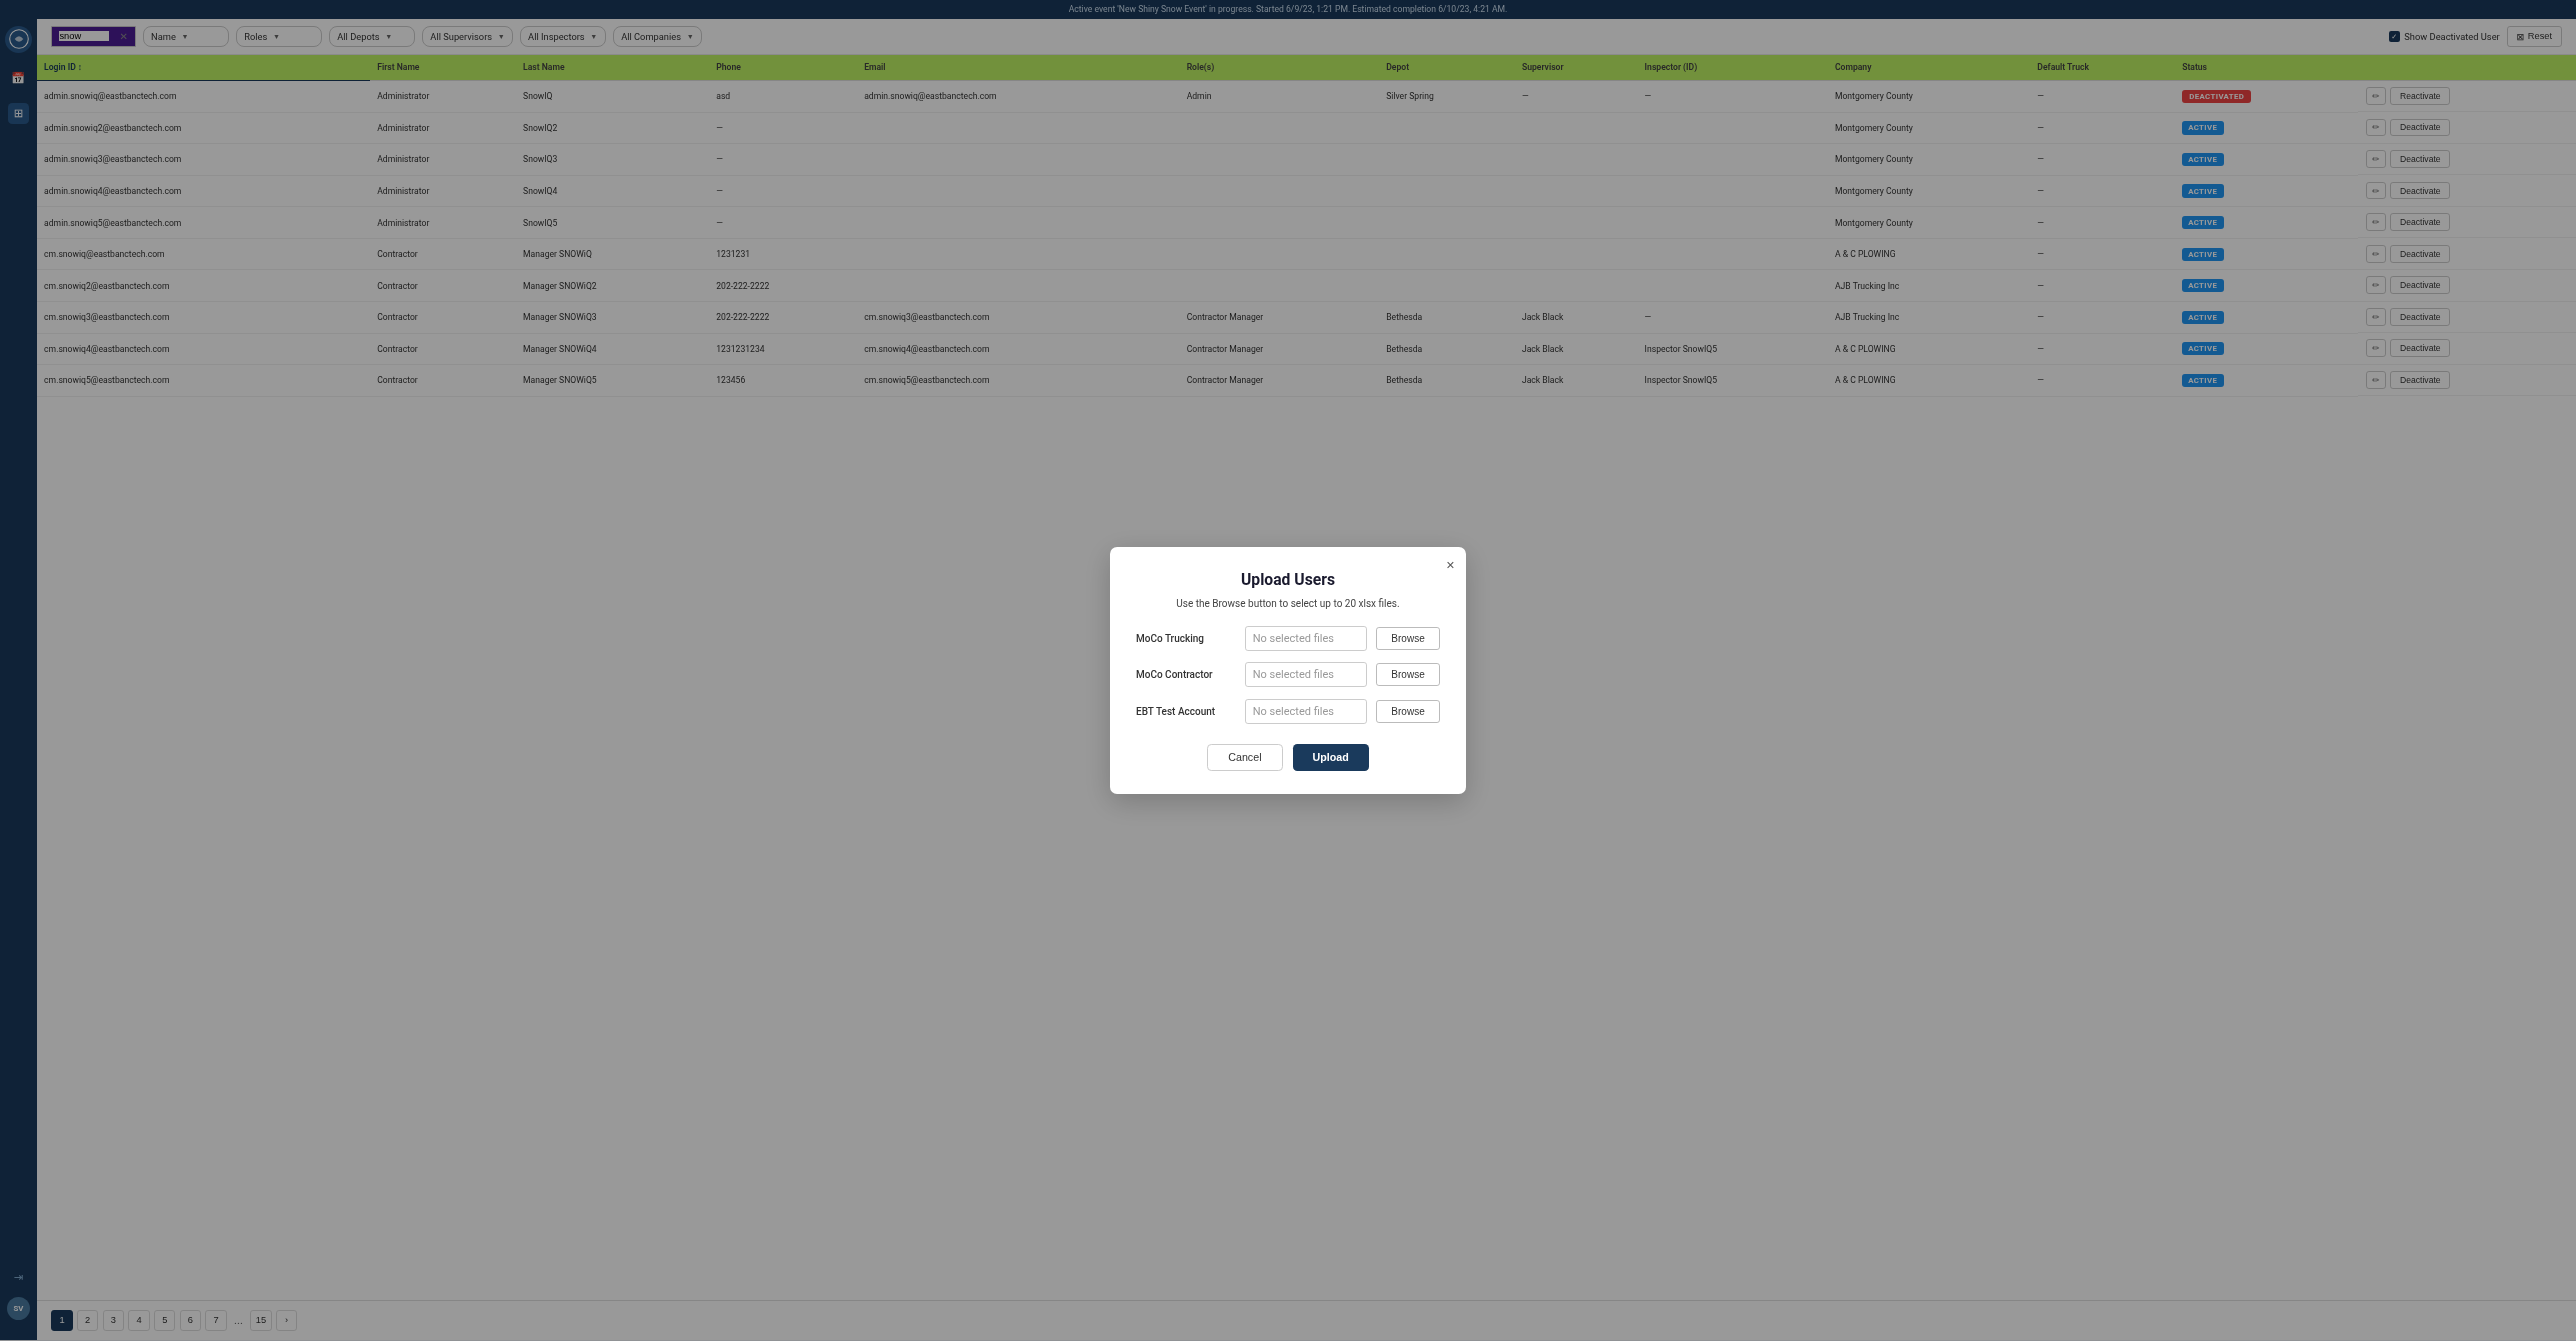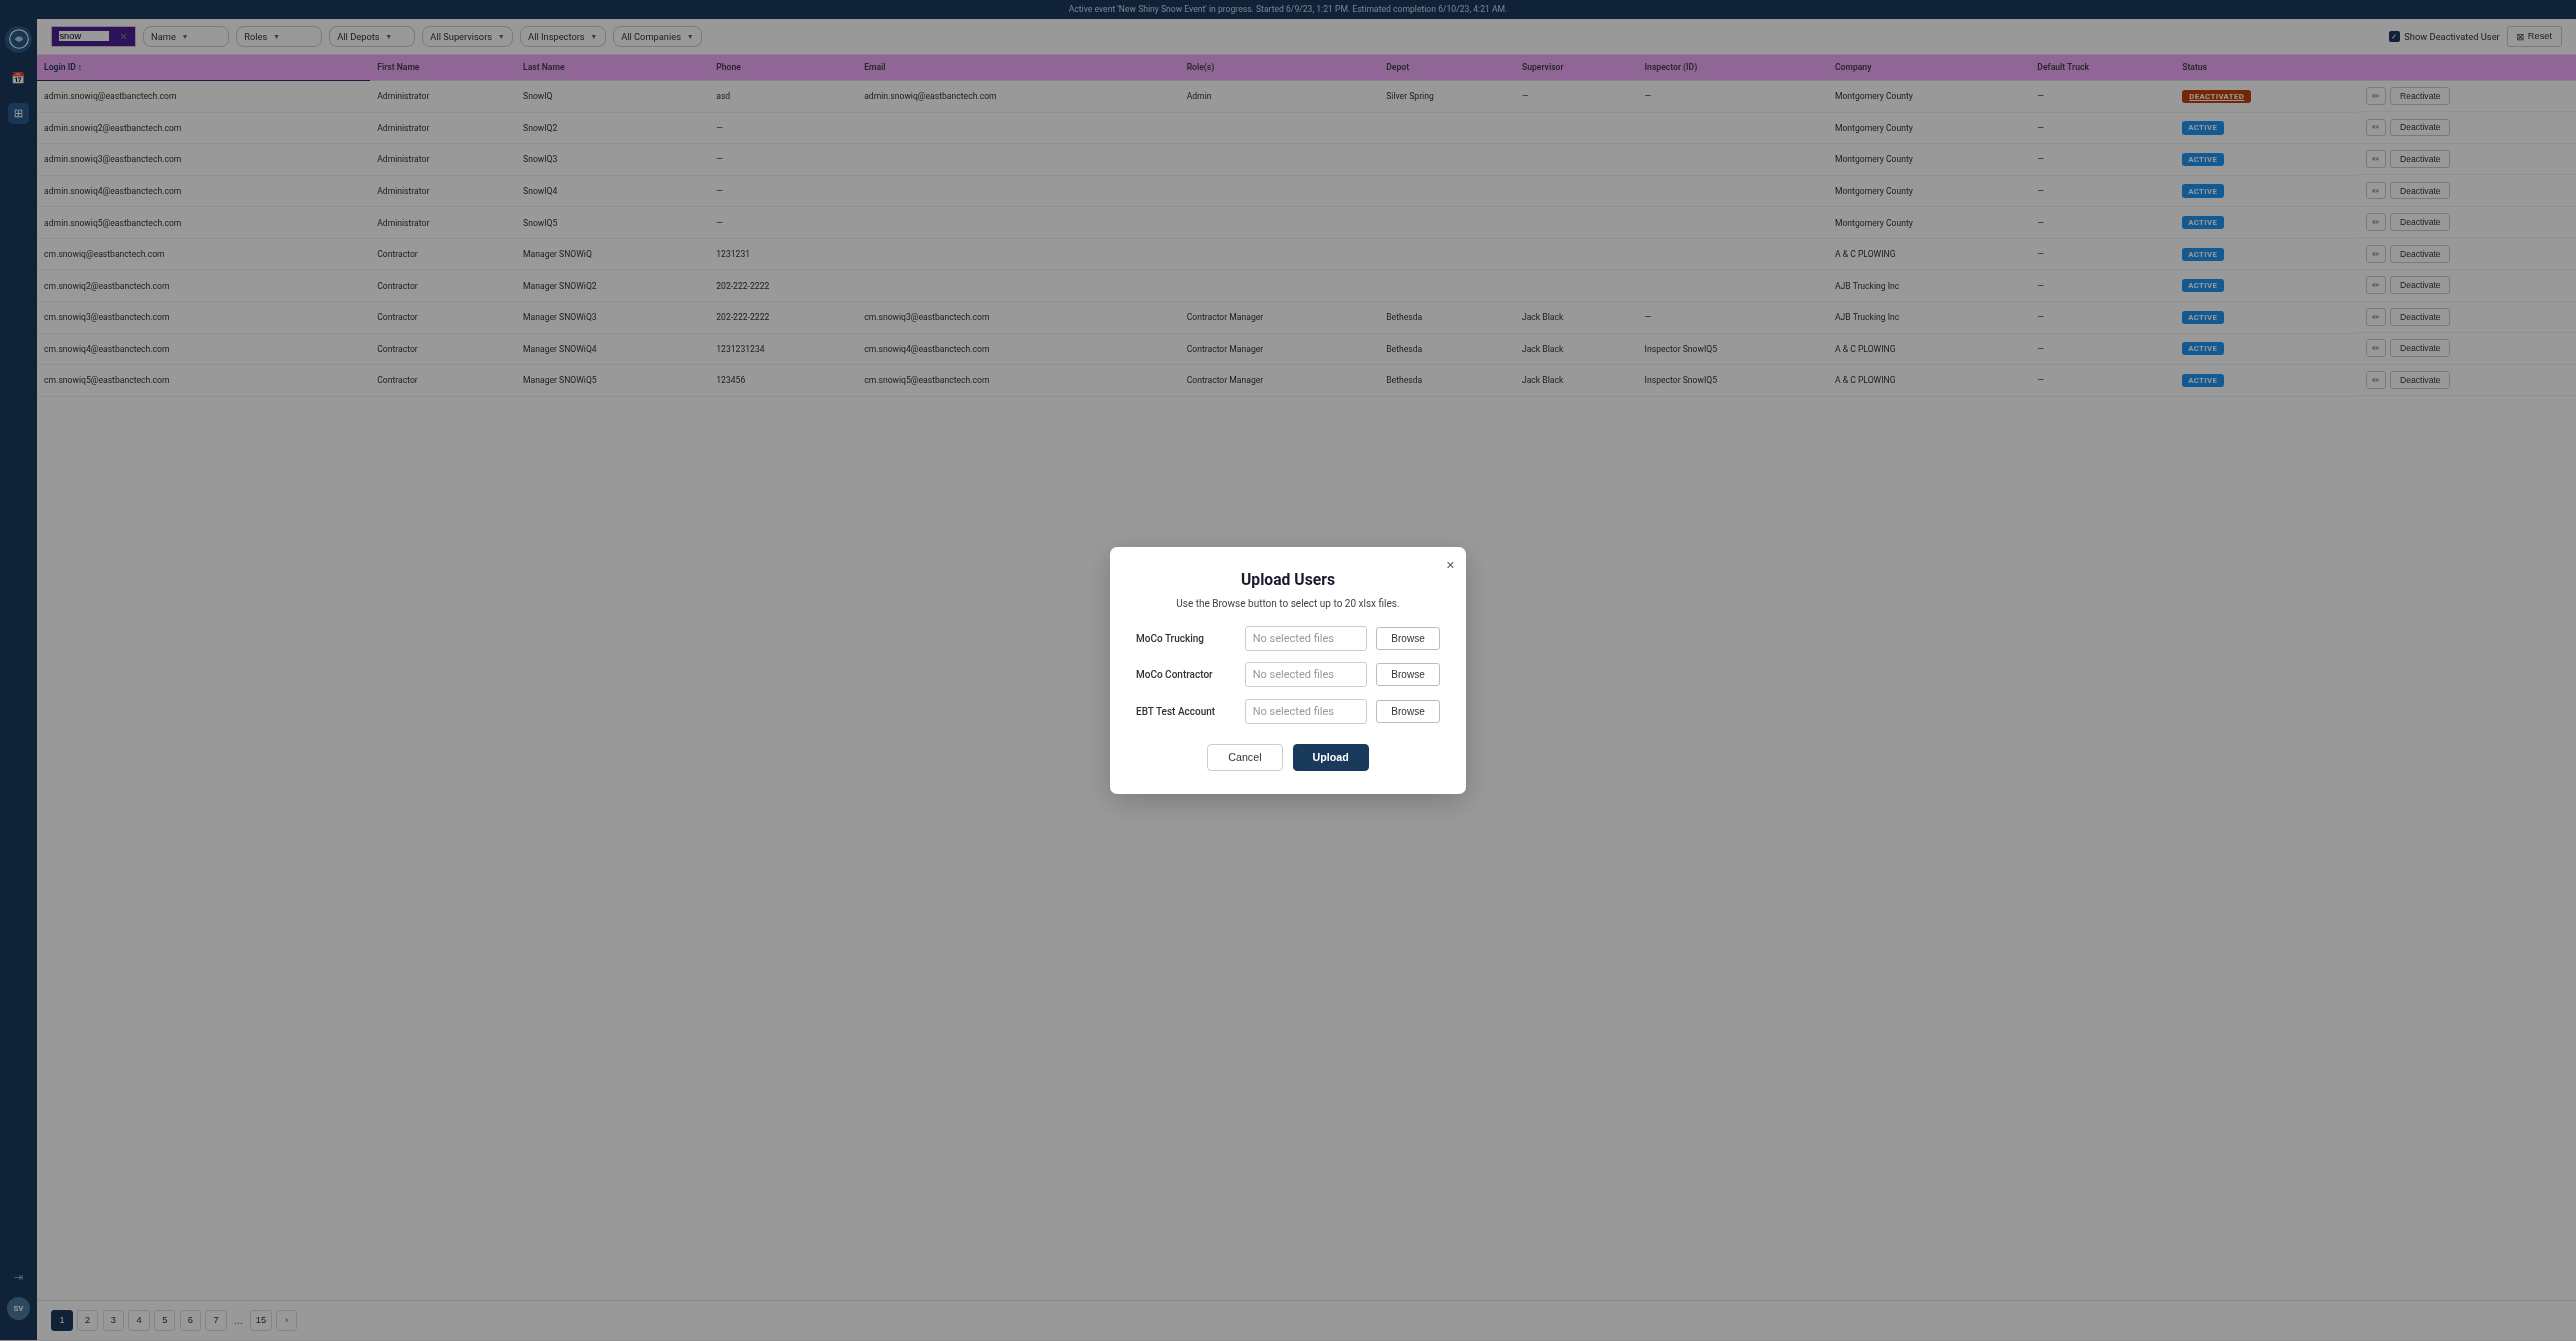--- a/index.html
+++ b/index.html
@@ -211,21 +211,21 @@
       background: white;
     }
 
     table {
       width: 100%;
       border-collapse: collapse;
       font-size: 8.6px;
     }
 
     thead tr {
-      background: #f0abfc;
+      background: #bef264;
       border-bottom: 1.4px solid #e0e0e0;
     }
 
     th {
       padding: 7.1px 7.1px;
       text-align: left;
       font-weight: 600;
       color: #444;
       white-space: nowrap;
       font-size: 8.6px;
@@ -247,21 +247,21 @@
     .status-badge {
       display: inline-block;
       padding: 2.1px 7.1px;
       border-radius: 2.9px;
       font-size: 7.8px;
       font-weight: 700;
       letter-spacing: 0.4px;
     }
 
     .status-active { background: #2196f3; color: white; padding-left: 6px; }
-    .status-deactivated { background: #c2410c; color: white; text-decoration: underline; }
+    .status-deactivated { background: #ef4444; color: white; }
 
     .action-btn {
       border: 0.7px solid #ccc;
       border-radius: 2.9px;
       padding: 2.9px 8.6px;
       background: white;
       cursor: pointer;
       font-size: 8.6px;
       color: #333;
     }

